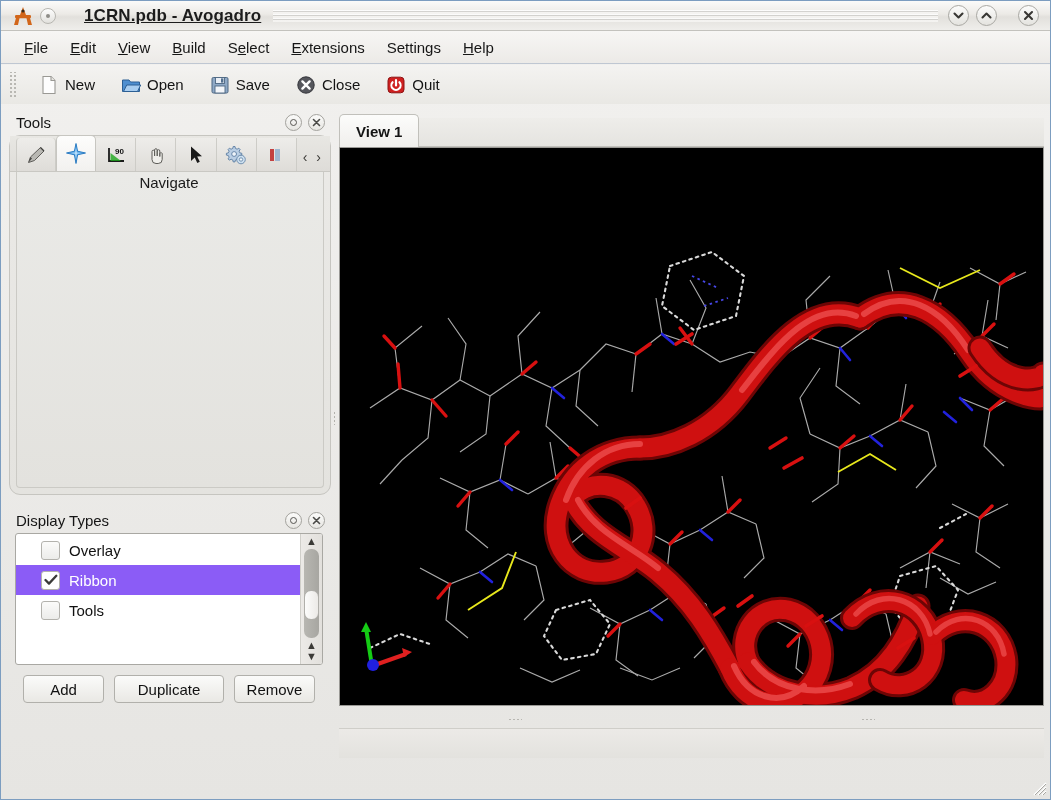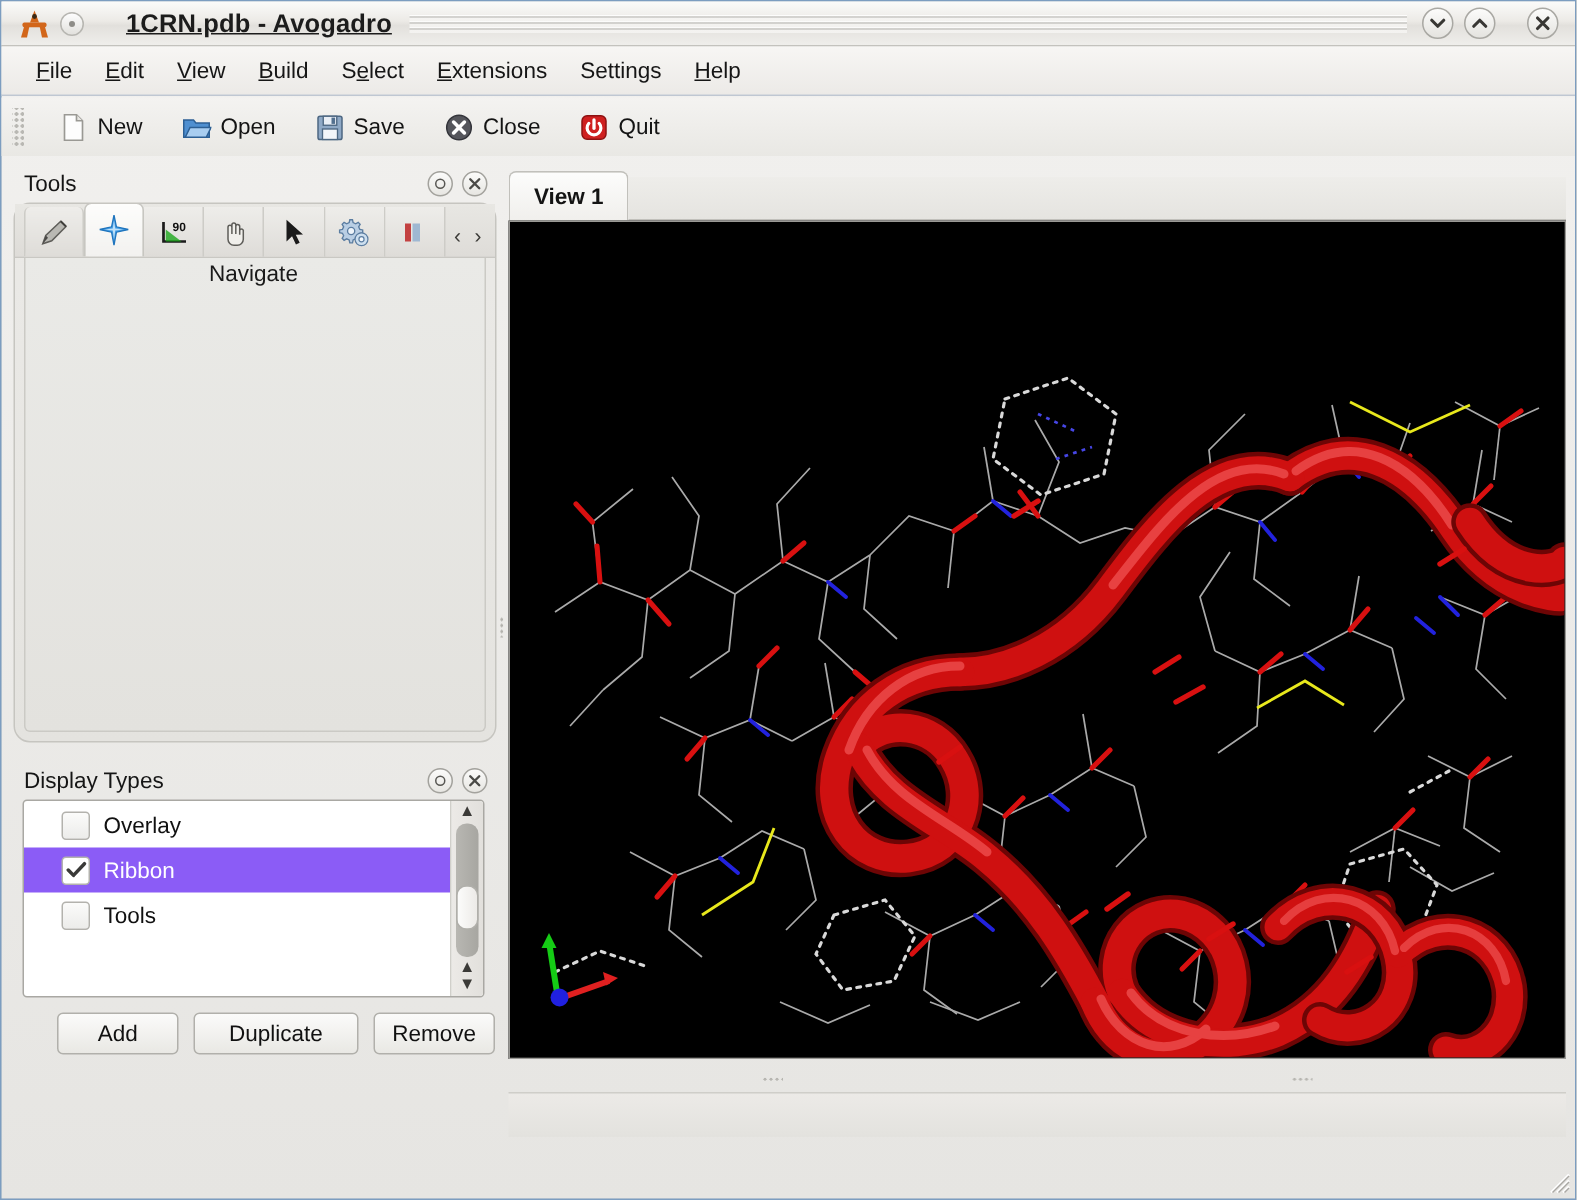--- a/index.html
+++ b/index.html
@@ -192,21 +192,21 @@
   }
   .dt-arrows-dbl { display: flex; flex-direction: column; align-items: center; line-height: 10px; }
 
   .btn {
     background: linear-gradient(to bottom,#fbfbfa,#e9e8e4);
     border: 1px solid #b1b0ab; border-radius: 4px;
     font-size: 15px; color: #111111; font-family: "Liberation Sans", sans-serif;
     display: flex; align-items: center; justify-content: center;
   }
   .settings-btn { margin: 12px 0 0 12px; width: 296px; height: 28px; }
-  .btnrow { display: flex; gap: 10px; margin: 10px 0 0 29px; }
+  .btnrow { display: flex; gap: 10px; margin: 10px 0 0 14px; }
   .btnrow .btn { width: 81px; height: 28px; }
   .btnrow .btn.wide { width: 110px; }
 
   
   .vsplit {
     position: absolute; left: 330px; top: 115px; width: 8px; height: 600px;
   }
   .vsplit i {
     position: absolute; left: 2px; top: 295px; width: 3px; height: 14px;
     background-image: radial-gradient(#b3b2ad 40%, transparent 42%);

